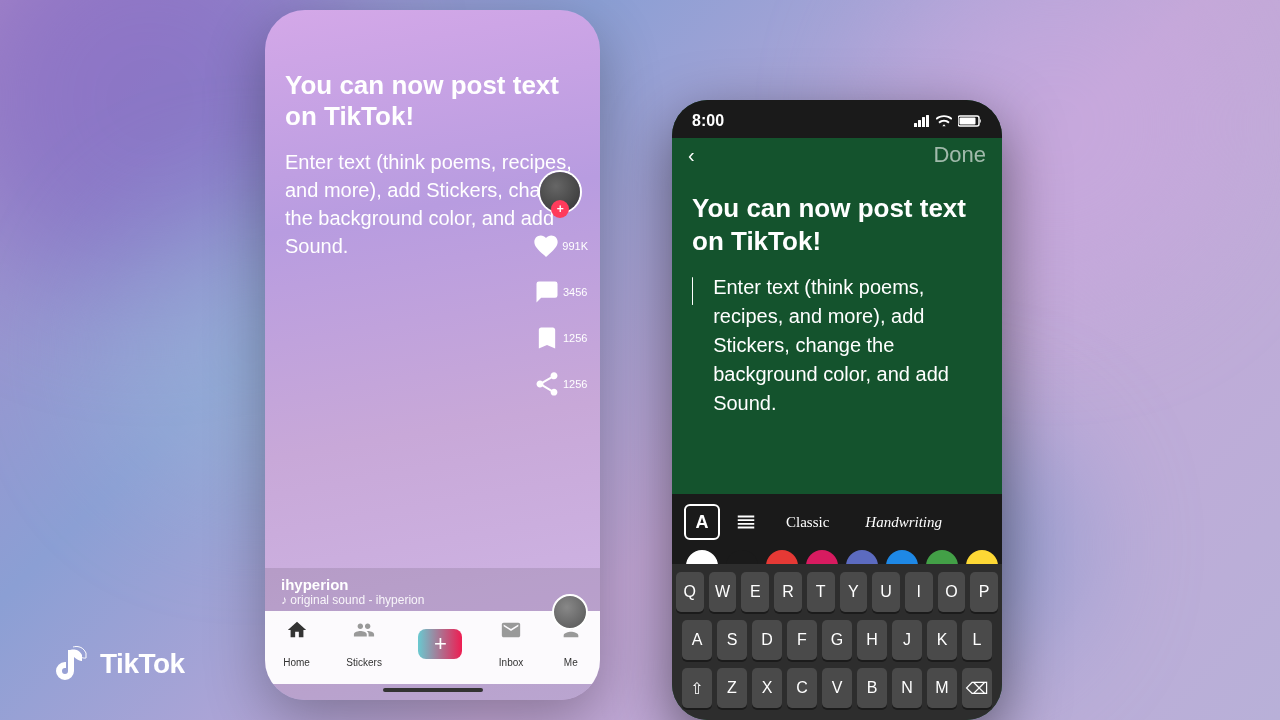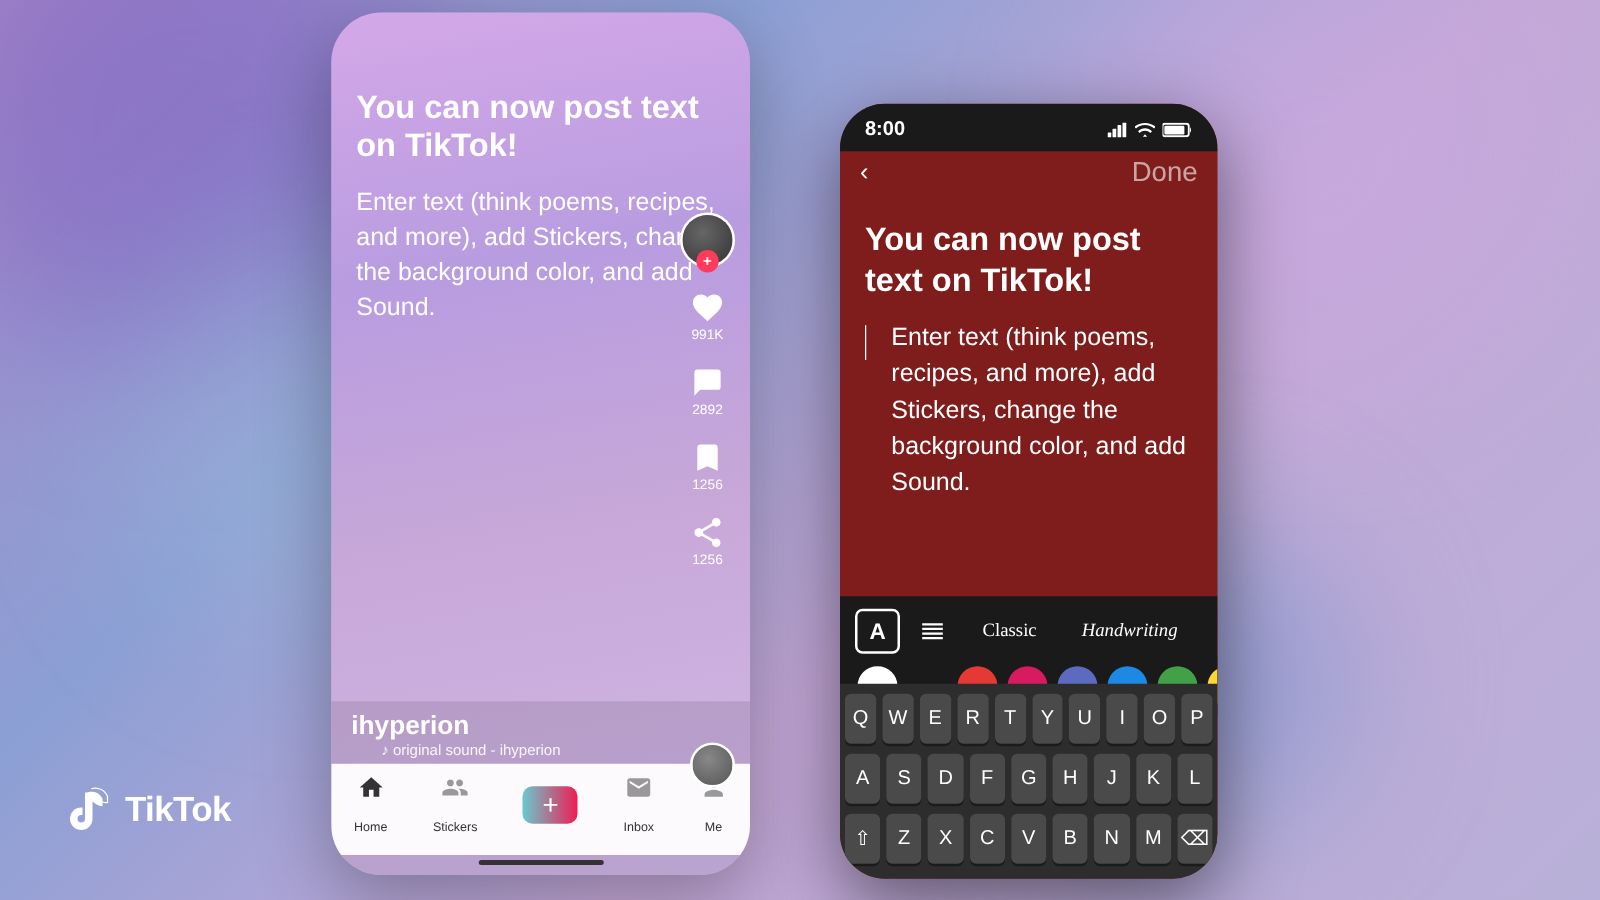--- a/index.html
+++ b/index.html
@@ -36,21 +36,21 @@
     }
     .bg-blob-4 {
       width: 250px; height: 250px;
       background: #6b8fc7;
       bottom: 50px; right: 200px;
     }
 
     
     .tiktok-logo {
       position: absolute;
-      bottom: 52px;
+      bottom: 36px;
       left: 50px;
       display: flex;
       align-items: center;
       gap: 10px;
     }
     .tiktok-logo-icon {
       width: 40px;
       height: 40px;
     }
     .tiktok-logo-text {
@@ -131,21 +131,21 @@
       display: flex;
       align-items: center;
       justify-content: center;
       color: white;
       font-size: 12px;
       font-weight: 700;
     }
 
     .icon-group {
       display: flex;
-      flex-direction: column;
+      flex-direction: row;
       align-items: center;
       gap: 2px;
     }
     .icon-group svg {
       width: 28px;
       height: 28px;
       fill: white;
     }
     .icon-count {
       font-size: 11px;
@@ -159,31 +159,30 @@
       bottom: 0;
       left: 0;
       right: 0;
       background: rgba(0,0,0,0.1);
     }
 
     .user-info {
       padding: 8px 16px 4px 16px;
     }
     .username {
-      font-size: 21px;
+      font-size: 15px;
       font-weight: 700;
       color: white;
     }
     .sound-info {
       font-size: 12px;
       color: rgba(255,255,255,0.9);
       display: flex;
       align-items: center;
       gap: 4px;
-      margin-left: 24px;
     }
 
     .nav-bar {
       display: flex;
       justify-content: space-around;
       align-items: center;
       padding: 8px 0 16px 0;
       background: rgba(255,255,255,0.95);
     }
     .nav-item {
@@ -228,24 +227,24 @@
       height: 36px;
       border-radius: 50%;
       background: radial-gradient(circle at 40% 35%, #888, #555);
       border: 2px solid white;
     }
 
     
     .phone-right {
       position: absolute;
       left: 672px;
-      top: 83px;
-      width: 302px;
+      top: 100px;
+      width: 330px;
       height: 620px;
-      background: #7f1d1d;
+      background: #14532d;
       border-radius: 36px;
       overflow: hidden;
       box-shadow: 0 20px 60px rgba(0,0,0,0.5);
     }
 
     .phone-right-status {
       display: flex;
       justify-content: space-between;
       align-items: center;
       padding: 12px 20px 8px 20px;
@@ -451,21 +450,21 @@
       <svg viewBox="0 0 24 24">
         <path d="M12 21.35l-1.45-1.32C5.4 15.36 2 12.28 2 8.5 2 5.42 4.42 3 7.5 3c1.74 0 3.41.81 4.5 2.09C13.09 3.81 14.76 3 16.5 3 19.58 3 22 5.42 22 8.5c0 3.78-3.4 6.86-8.55 11.54L12 21.35z"></path>
       </svg>
       <span class="icon-count">991K</span>
     </div>
 
     <div class="icon-group">
       <svg viewBox="0 0 24 24">
         <path d="M21 15a2 2 0 0 1-2 2H7l-4 4V5a2 2 0 0 1 2-2h14a2 2 0 0 1 2 2z"></path>
       </svg>
-      <span class="icon-count">2892</span>
+      <span class="icon-count">3456</span>
     </div>
 
     <div class="icon-group">
       <svg viewBox="0 0 24 24">
         <path d="M17 3H7c-1.1 0-2 .9-2 2v16l7-3 7 3V5c0-1.1-.9-2-2-2z"></path>
       </svg>
       <span class="icon-count">1256</span>
     </div>
 
     <div class="icon-group">

